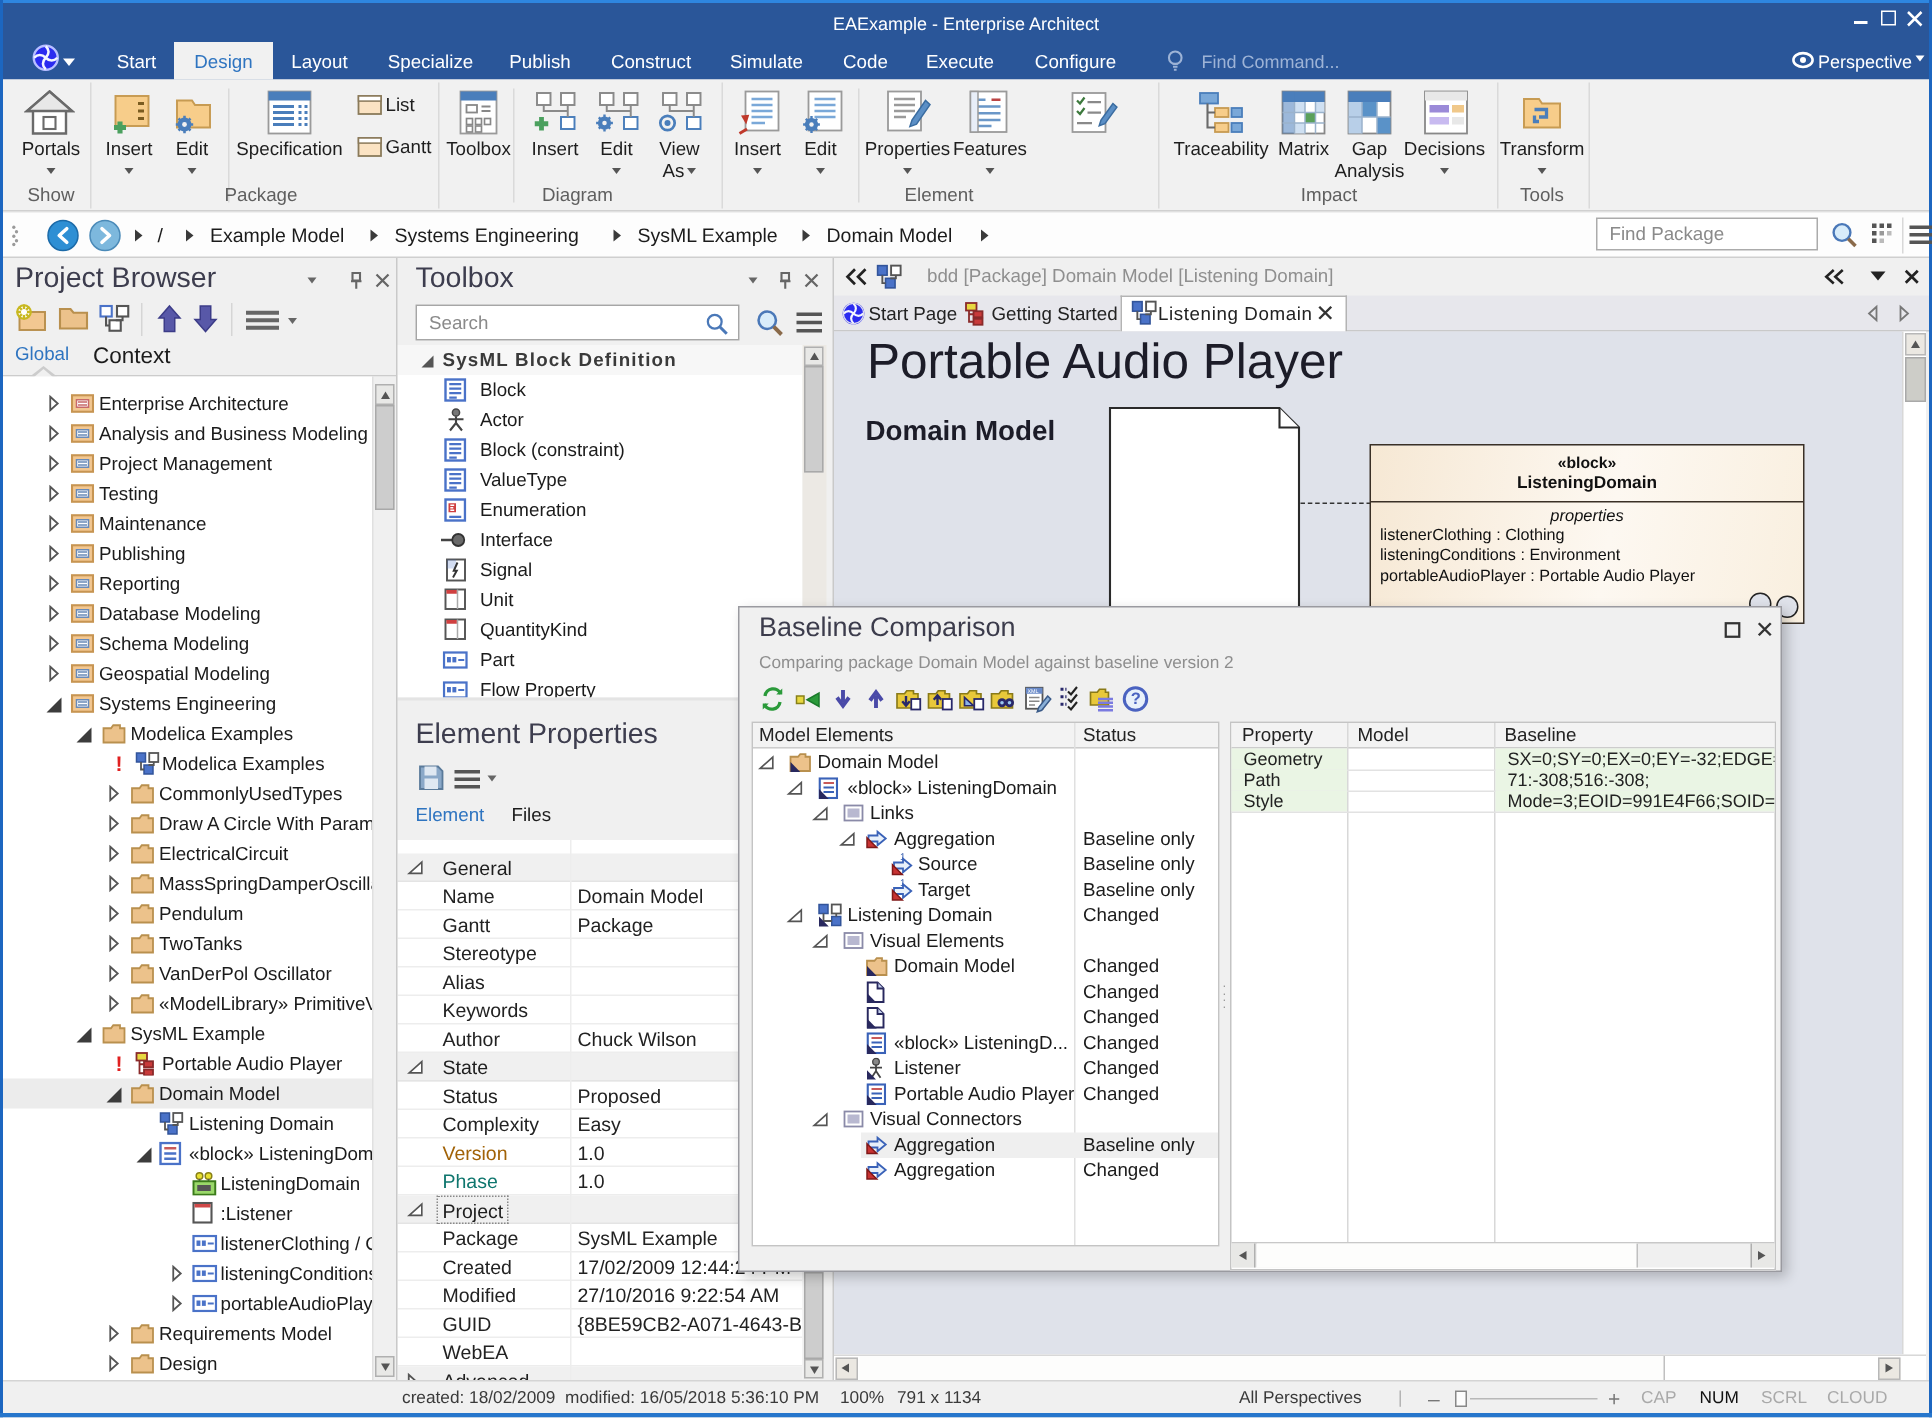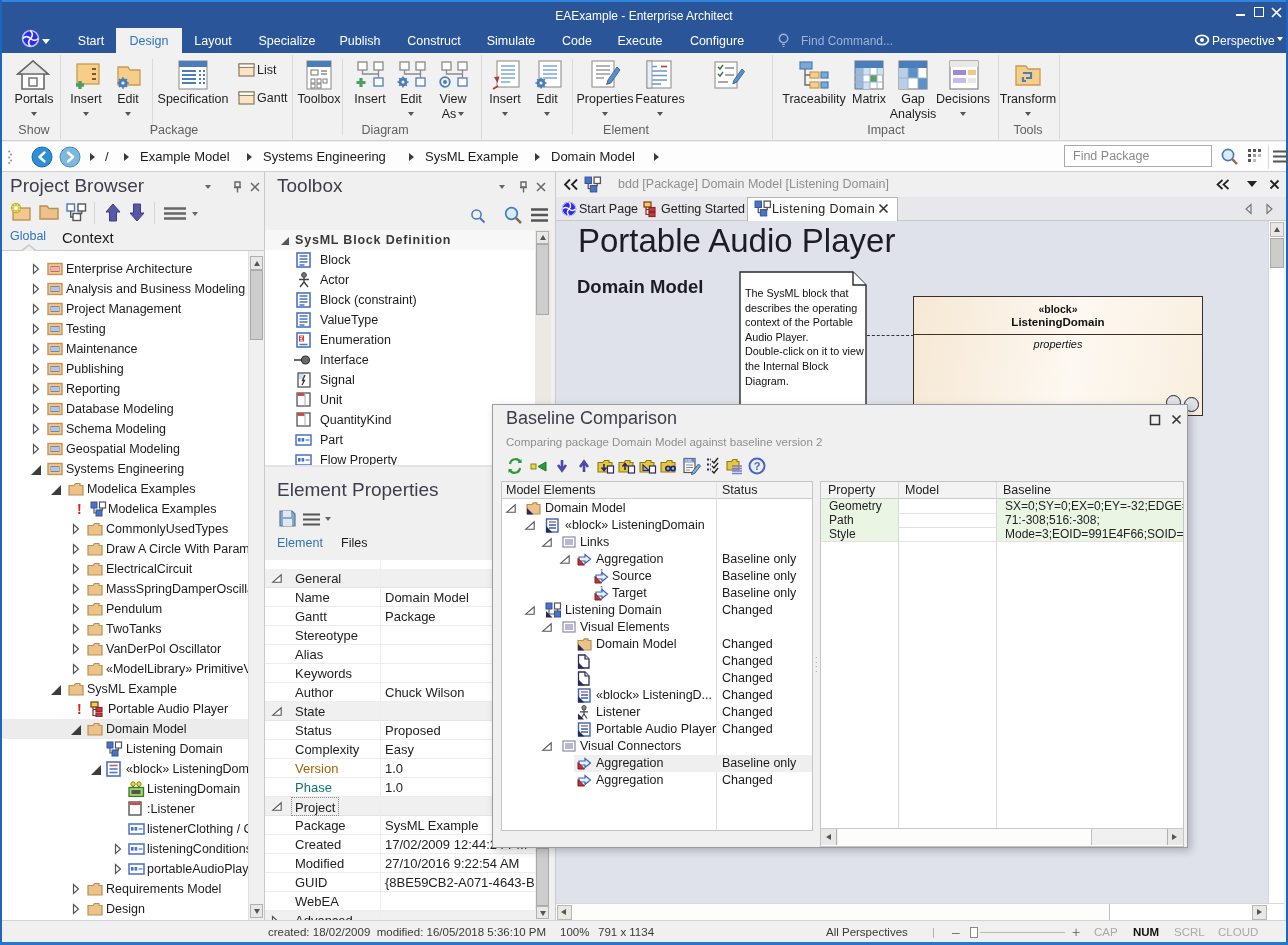--- a/index.html
+++ b/index.html
@@ -664,20 +664,21 @@
   </div>
 <div class="abs" id="tbp">
     <div class="ptitle" style="left:12px;top:3px">Toolbox</div>
 <span class="caret" style="position:absolute;left:234px;top:13px;border-top-color:#666"></span>
 <svg class="i" style="left:253px;top:9px" width="11" height="13" viewBox="0 0 11 13">
       <path d="M3 1 h5 v5 h-5 Z M2 6.5 h7 M5.5 6.5 v5" stroke="#666" stroke-width="1.4" fill="none"></path>
     </svg>
 <svg class="i" style="left:271px;top:10px" width="10" height="10" viewBox="0 0 10 10">
       <path d="M1 1 L9 9 M9 1 L1 9" stroke="#666" stroke-width="1.5"></path>
     </svg>
+<div class="abs" style="left:12px;top:31px;width:216px;height:24px;background:#fff;border:1px solid #a6a6a6;font-size:12.5px;color:#8a8a8a;line-height:22px;padding-left:8px">Search</div>
 <svg class="i" style="left:205px;top:36px" width="16" height="16" viewBox="0 0 16 16">
       <circle cx="6.5" cy="6.5" r="4.6" fill="none" stroke="#4a78b8" stroke-width="1.5"></circle>
       <path d="M10 10 L14.5 14.5" stroke="#4a78b8" stroke-width="2"></path>
     </svg>
 <svg class="i" style="left:238px;top:33px" width="20" height="20" viewBox="0 0 20 20">
       <circle cx="8.5" cy="8.5" r="5.8" fill="#d8ecfa" stroke="#4a78b8" stroke-width="1.7"></circle>
       <path d="M12.8 12.8 L18 18" stroke="#8a6a4a" stroke-width="2.6"></path>
     </svg>
 <svg class="i" style="left:266px;top:36px" width="17" height="14" viewBox="0 0 17 14">
       <path d="M0 1.5 h17 M0 7 h17 M0 12.5 h17" stroke="#555" stroke-width="2.4"></path>
@@ -862,27 +863,27 @@
 <svg class="i" style="left:709px;top:31px" width="9" height="12" viewBox="0 0 9 12">
       <path d="M2 1.5 L7 6 L2 10.5 Z" fill="none" stroke="#777" stroke-width="1.2"></path>
     </svg>
 <div class="abs" id="canvas" style="left:0;top:49px;width:712px;height:682px;background:#dfe2ea;overflow:hidden">
  <div class="abs" style="left:22px;top:1px;font-size:33px;color:#1c1c28">Portable Audio Player</div>
  <div class="abs" style="left:21px;top:55px;font-size:18.5px;font-weight:bold;color:#1c1c28">Domain Model</div>
  <svg class="i" style="left:183px;top:50px" width="128" height="140" viewBox="0 0 128 140">
         <path d="M1 1 H114 L127 14 V139 H1 Z" fill="#fff" stroke="#2a2a2a" stroke-width="1.4"></path>
         <path d="M114 1 V14 H127" fill="#fff" stroke="#2a2a2a" stroke-width="1.4"></path>
       </svg>
- <div class="abs" style="left:189px;top:65px;width:122px;font-size:10.8px;line-height:14.6px;color:#111">The SysML block that<br>describes the operating<br>context of the Portable<br>Audio Player.<br>Double-click on it to view<br>the Internal Block<br>Diagram.</div>
  <div class="abs" style="left:311px;top:114px;width:47px;height:0;border-top:1.6px dashed #333"></div>
  <div class="abs" style="left:357px;top:75px;width:290px;height:120px;background:linear-gradient(100deg,#f6e8d4 0%,#fdf8f1 55%,#f9efdf 100%);border:1.6px solid #3a3026"></div>
  <div class="abs" style="left:357px;top:82px;width:290px;text-align:center;font-size:10.5px;font-weight:bold;color:#111">«block»</div>
  <div class="abs" style="left:357px;top:95px;width:290px;text-align:center;font-size:11.5px;font-weight:bold;color:#111">ListeningDomain</div>
  <div class="abs" style="left:358px;top:113px;width:288px;height:1.4px;background:#3a3026"></div>
  <div class="abs" style="left:357px;top:117px;width:290px;text-align:center;font-size:11px;font-style:italic;color:#111">properties</div>
+ <div class="abs" style="left:364px;top:130px;font-size:10.8px;color:#111;line-height:13.4px">listenerClothing : Clothing<br>listeningConditions : Environment<br>portableAudioPlayer : Portable Audio Player</div>
  <div class="abs" style="left:610px;top:174px;width:15px;height:15px;border:1.5px solid #222;border-radius:50%;background:#dfe2ea"></div>
  <div class="abs" style="left:628px;top:176px;width:15px;height:15px;border:1.5px solid #222;border-radius:50%;background:#dfe2ea"></div>
 </div>
 <div class="scroll" style="left:712px;top:49px;width:16px;height:682px;background:#fff;border-left:1px solid #d8d8d8">
 <div class="abs" style="left:1px;top:1px;width:14px;height:15px;background:#ebe8e2;border:1px solid #b8b8b8"></div>
 <div class="abs" style="left:4.5px;top:6px;width:0;height:0;border-left:3.5px solid transparent;border-right:3.5px solid transparent;border-bottom:5px solid #555"></div>
 <div class="sthumb" style="left:1px;top:17px;width:14px;height:30px;background:#cdcdc8"></div>
 </div>
 <div class="scroll" style="left:0;top:731px;width:728px;height:17px;background:#fff;border-top:1px solid #d8d8d8">
 <div class="abs" style="left:1px;top:1px;width:15px;height:15px;background:#ebe8e2;border:1px solid #b8b8b8"></div>
@@ -898,21 +899,21 @@
 <div class="st" style="left:266px">created: 18/02/2009&nbsp;&nbsp;modified: 16/05/2018 5:36:10 PM</div>
 <div class="st" style="left:558px">100%</div>
 <div class="st" style="left:596px">791 x 1134</div>
 <div class="st" style="left:824px">All Perspectives</div>
 <div class="st" style="left:930px;color:#b0b0b0">|</div>
 <div class="st" style="left:950px;font-size:14px;color:#777">–</div>
 <div class="abs" style="left:968px;top:6px;width:8px;height:11px;border:1px solid #888;background:#fdfdfd"></div>
 <div class="abs" style="left:978px;top:10.5px;width:85px;height:1px;background:#b8b8b8"></div>
 <div class="st" style="left:1070px;font-size:14px;color:#777">+</div>
 <div class="st" style="left:1092px;color:#a9a9a9">CAP</div>
-<div class="st" style="left:1131px;color:#111;font-weight:bold">NUM</div>
+<div class="st" style="left:1131px;color:#111;font-weight:normal">NUM</div>
 <div class="st" style="left:1172px;color:#a9a9a9">SCRL</div>
 <div class="st" style="left:1216px;color:#a9a9a9">CLOUD</div>
   </div>
 <svg width="0" height="0" style="position:absolute">
     <defs>
 <symbol id="dgrid" viewBox="0 0 14 12">
         <rect x="1" y="1" width="12" height="10" fill="#fff" stroke="#8a8aa8" stroke-width="1.2"></rect>
         <rect x="3" y="3" width="8" height="6" fill="#b8b8d0"></rect>
       </symbol>
 <symbol id="dagg" viewBox="0 0 15 14">

